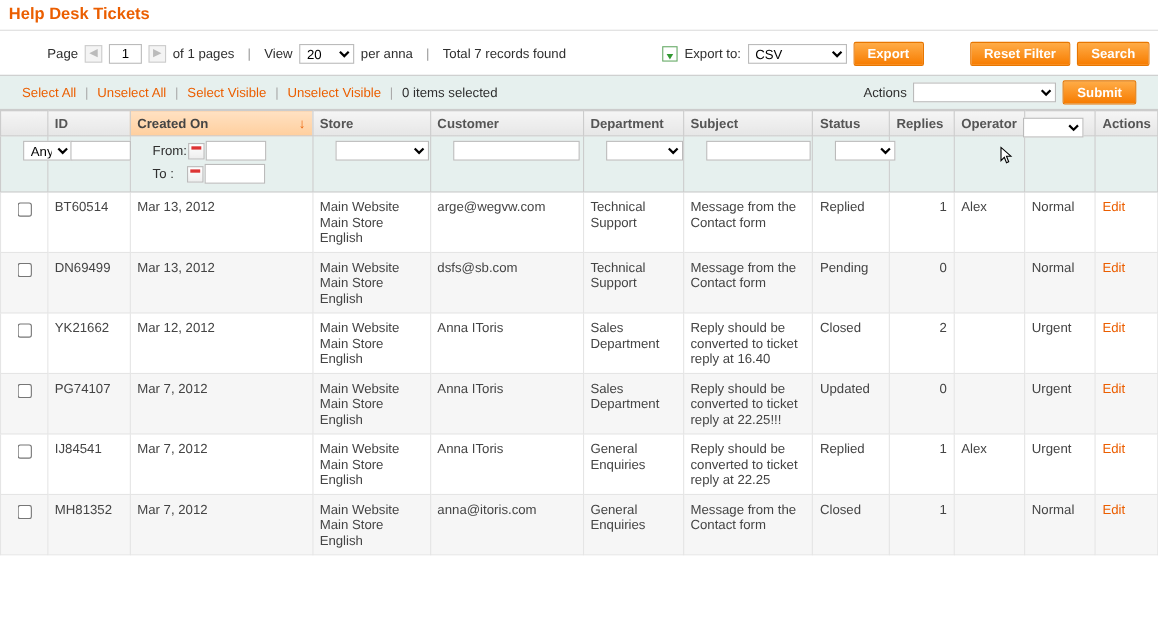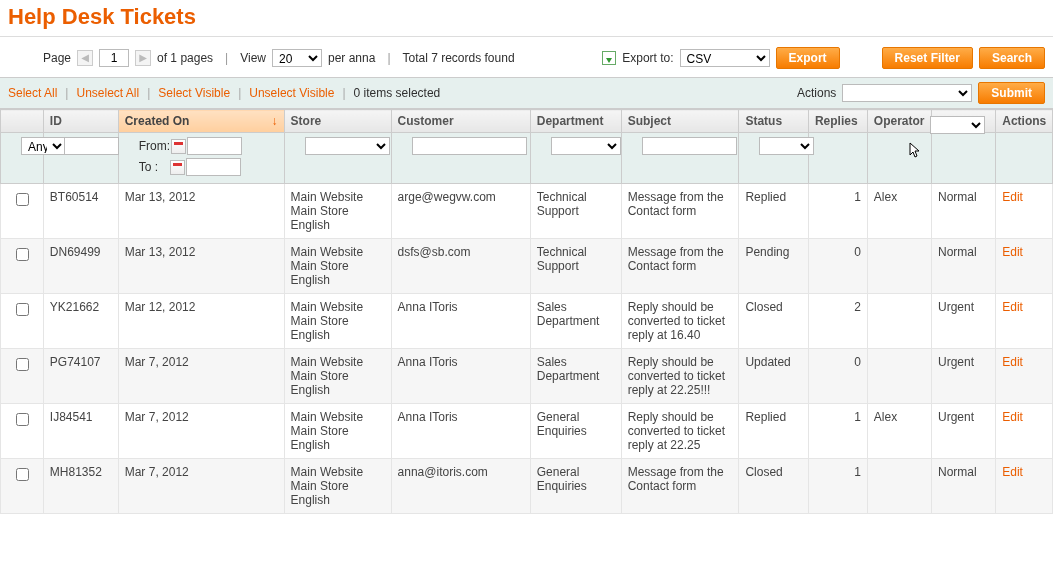--- a/index.html
+++ b/index.html
@@ -6,21 +6,21 @@
   body {
     margin: 0;
     font-family: Arial, Helvetica, sans-serif;
     font-size: 12px;
     color: #2f2f2f;
     background: #fff;
     width: 1053px;
   }
   .page-title {
     color: #eb5e00;
-    font-size: 22px;
+    font-size: 15px;
     font-weight: bold;
     padding: 4px 8px 6px;
     border-bottom: 1px solid #ddd;
   }
   .toolbar {
     display: flex;
     align-items: center;
     padding: 10px 8px 8px;
     gap: 6px;
     margin-left: 35px;
@@ -54,21 +54,21 @@
     height: 18px;
     background:#fff;
   }
   .w30 { width: 30px; text-align:center;}
   .w50 { width: 50px; }
   .w90 { width: 90px; }
   .massaction {
     background: #e6f0ee;
     border-top: 1px solid #ccc;
     border-bottom: 1px solid #ccc;
-    padding: 4px 8px;
+    padding: 4px 20px;
     display:flex;
     align-items:center;
     gap:4px;
     font-size:12px;
     position:relative;
   }
   .massaction a, a.link { color: #eb5e00; text-decoration:none; }
   .massaction .sep2 { color:#aaa; margin:0 4px;}
   .massaction .right { margin-left:auto; display:flex; align-items:center; gap:6px;}
   table.grid {

